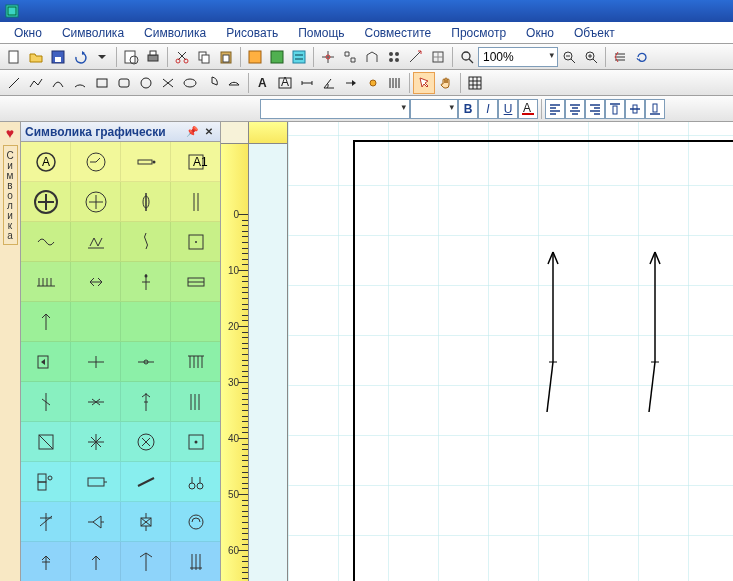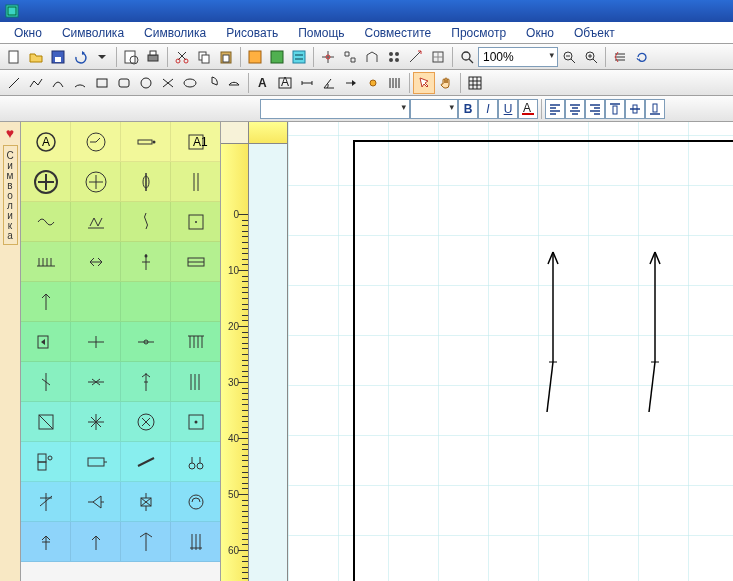--- a/index.html
+++ b/index.html
@@ -387,20 +387,26 @@
     </span>
 </div>
 
 <div class="workspace">
   <div class="leftedge">
     <span class="heart">♥</span>
     <span class="vtext">Символика</span>
   </div>
 
   <div class="panel">
+    <div class="panel-header">
+      <span>Символика графически</span>
+      <span class="spacer"></span>
+      <span class="pin">📌</span>
+      <span class="close">✕</span>
+    </div>
     <div class="symgrid" id="symgrid">
         <div class="symrow" style="background: rgb(242, 248, 154);">
           <div class="symcell">
             <svg width="28" height="28" viewBox="0 0 28 28">
               <circle cx="14" cy="14" r="9" fill="none" stroke="#333" stroke-width="1.5"></circle>
               <text x="10" y="18" font-size="10">A</text>
             </svg>
           </div>
           <div class="symcell">
             <svg width="28" height="28" viewBox="0 0 28 28">

